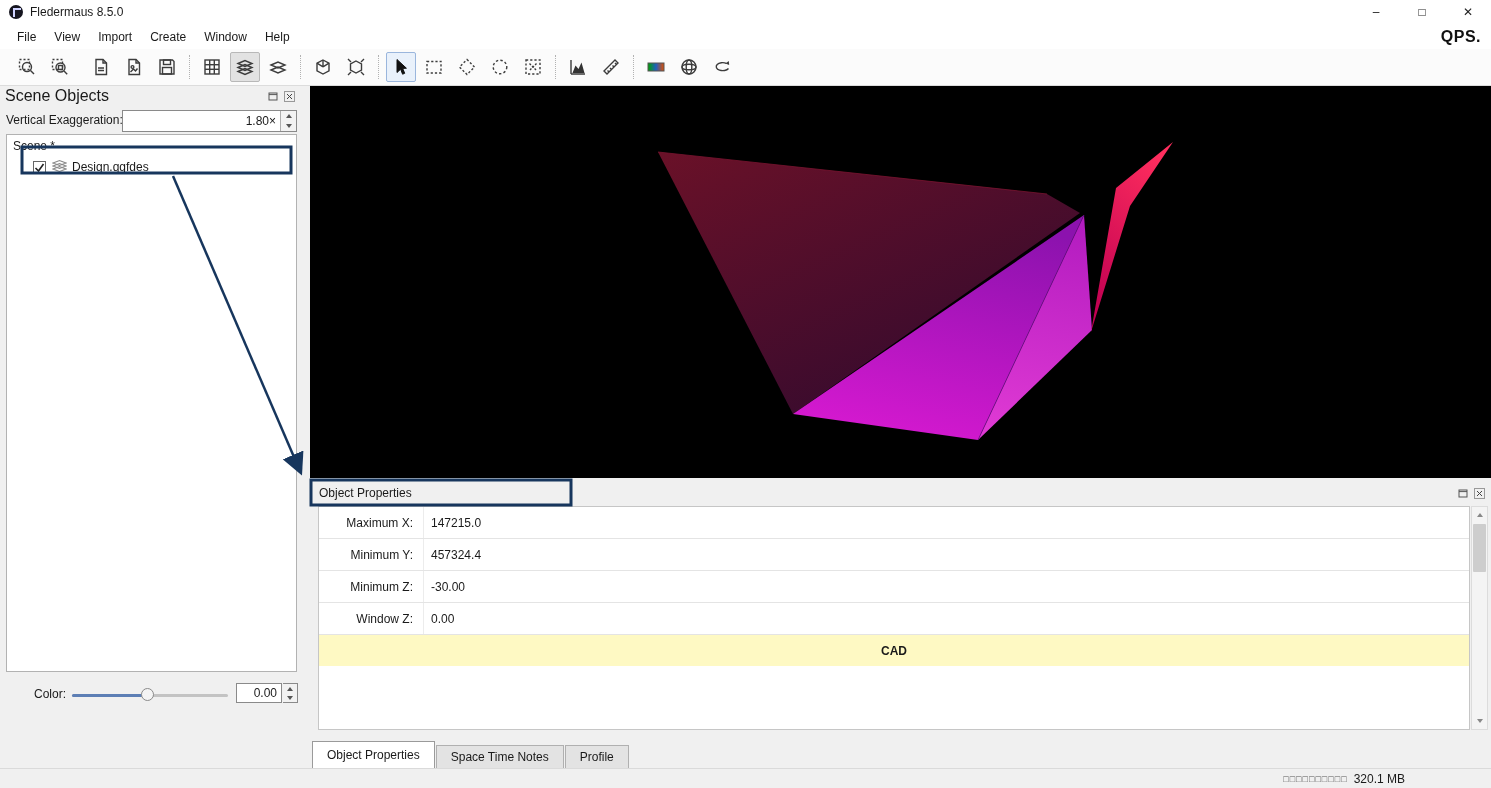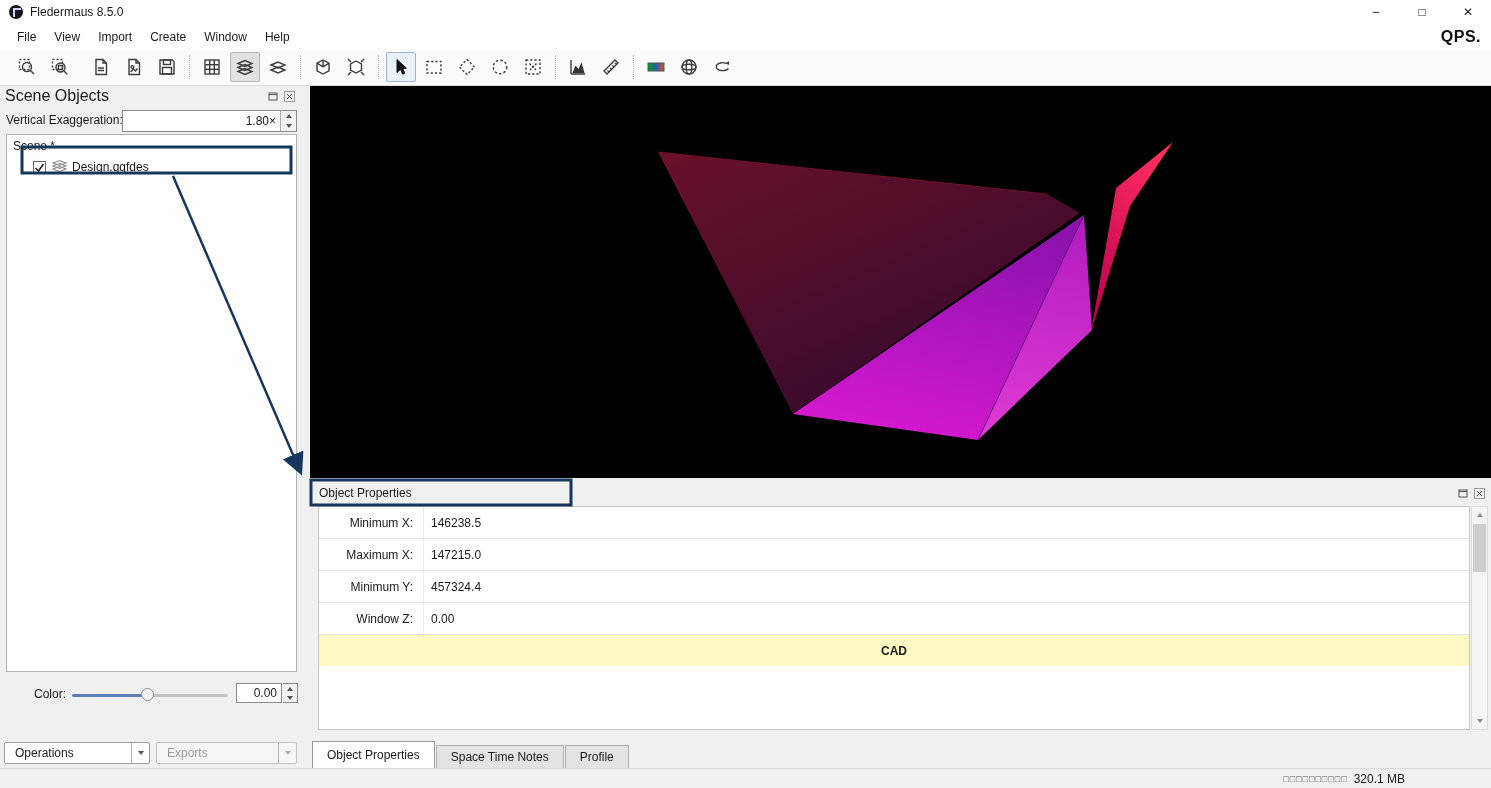--- a/index.html
+++ b/index.html
@@ -338,34 +338,20 @@
       <span class="spinbtn">
           <span class="tri-up"></span>
         </span>
       <span class="spinbtn">
           <span class="tri-down"></span>
         </span>
     </div>
   </div>
 
 
-  <div class="abs ops-row">
-    <div class="combo" style="left:4px;width:146px">
-      <span class="cl">Operations</span>
-      <span class="arrow">
-          <span class="tri-down"></span>
-        </span>
-    </div>
-    <div class="combo disabled" style="left:156px;width:141px">
-      <span class="cl">Exports</span>
-      <span class="arrow">
-          <span class="tri-down"></span>
-        </span>
-    </div>
-  </div>
 </div>
 
 <div class="abs viewport">
   <svg width="1181" height="392" viewBox="0 0 1181 392">
     <defs>
       <linearGradient id="gMaroon" x1="0" y1="0" x2="0.7" y2="1">
         <stop offset="0" stop-color="#6a1128"></stop>
         <stop offset="1" stop-color="#330a2e"></stop>
       </linearGradient>
       <linearGradient id="gMagenta" x1="0.6" y1="0" x2="0.3" y2="1">
@@ -407,30 +393,30 @@
             <rect x="0.5" y="0.5" width="10" height="10" fill="none" stroke="#999"></rect>
             <line x1="3" y1="3" x2="8" y2="8" stroke="#444"></line>
             <line x1="8" y1="3" x2="3" y2="8" stroke="#444"></line>
           </svg>
       </span>
     </span>
   </div>
 
   <div class="props-table">
     <div class="prow">
-      <span class="pl">Minimum X:</span>
-      <span class="pv">146238.5</span>
-    </div>
-    <div class="prow">
       <span class="pl">Maximum X:</span>
       <span class="pv">147215.0</span>
     </div>
     <div class="prow">
       <span class="pl">Minimum Y:</span>
       <span class="pv">457324.4</span>
+    </div>
+    <div class="prow">
+      <span class="pl">Minimum Z:</span>
+      <span class="pv">-30.00</span>
     </div>
     <div class="prow">
       <span class="pl">Window Z:</span>
       <span class="pv">0.00</span>
     </div>
     <div class="psection">CAD</div>
   </div>
 
   <div class="scrollbar">
     <span class="sb-btn">

